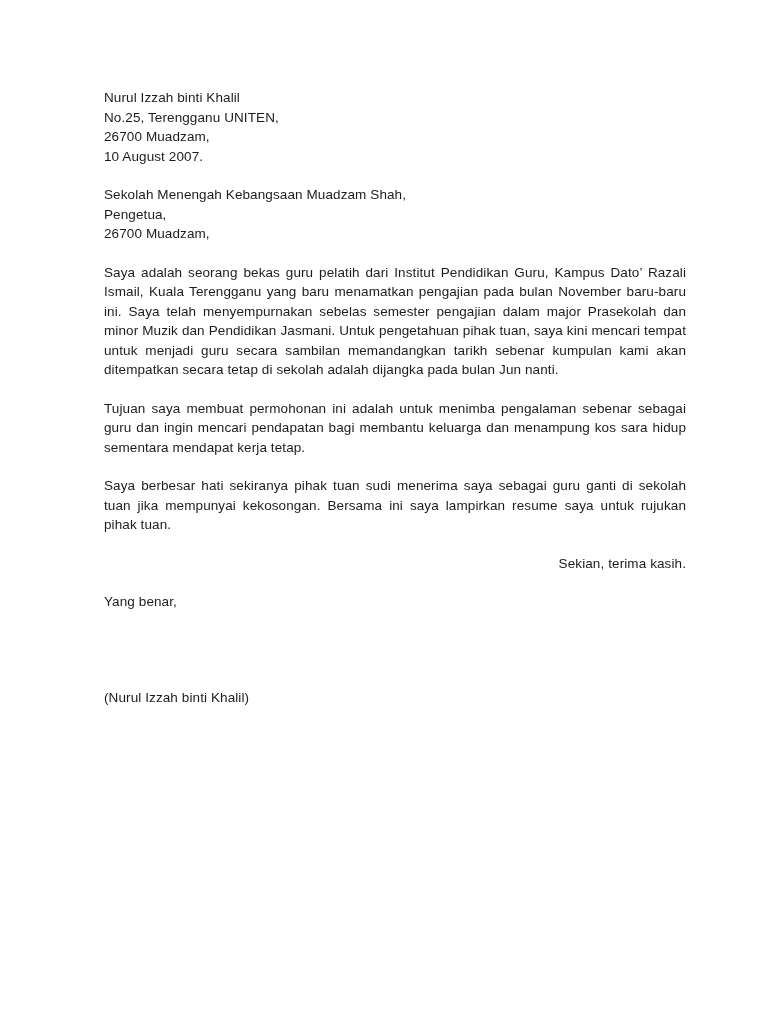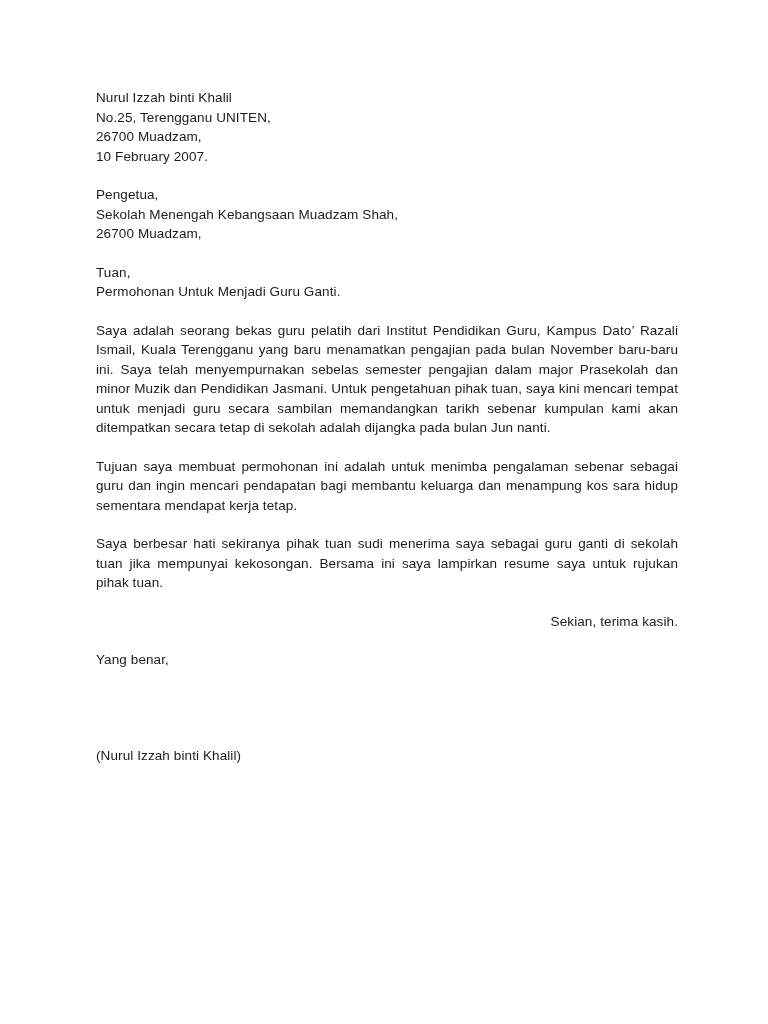--- a/index.html
+++ b/index.html
@@ -11,21 +11,21 @@
   }
   .page {
     position: relative;
     width: 768px;
     height: 1024px;
     background: #ffffff;
     overflow: hidden;
   }
   .content {
     position: absolute;
-    left: 96px;
+    left: 104px;
     top: 88px;
     width: 582px;
     color: #1c1c1c;
     font-size: 13.5px;
     line-height: 19.5px;
     letter-spacing: 0.1px;
   }
   .block { margin-bottom: 19px; }
   .para {
     text-align: justify;
@@ -38,33 +38,29 @@
 </head>
 <body>
 
 <div class="page">
   <div class="content">
 
     <div class="block">
       <div class="line">Nurul Izzah binti Khalil</div>
       <div class="line">No.25, Terengganu UNITEN,</div>
       <div class="line">26700 Muadzam,</div>
-      <div class="line">10 February 2007.</div>
+      <div class="line">10 August 2007.</div>
     </div>
 
     <div class="block">
+      <div class="line">Sekolah Menengah Kebangsaan Muadzam Shah,</div>
       <div class="line">Pengetua,</div>
-      <div class="line">Sekolah Menengah Kebangsaan Muadzam Shah,</div>
       <div class="line">26700 Muadzam,</div>
     </div>
 
-    <div class="block">
-      <div class="line">Tuan,</div>
-      <div class="line">Permohonan Untuk Menjadi Guru Ganti.</div>
-    </div>
 
     <p class="para">Saya adalah seorang bekas guru pelatih dari Institut Pendidikan Guru, Kampus Dato’ Razali Ismail, Kuala Terengganu yang baru menamatkan pengajian pada bulan November baru-baru ini. Saya telah menyempurnakan sebelas semester pengajian dalam major Prasekolah dan minor Muzik dan Pendidikan Jasmani. Untuk pengetahuan pihak tuan, saya kini mencari tempat untuk menjadi guru secara sambilan memandangkan tarikh sebenar kumpulan kami akan ditempatkan secara tetap di sekolah adalah dijangka pada bulan Jun nanti.</p>
 
     <p class="para">Tujuan saya membuat permohonan ini adalah untuk menimba pengalaman sebenar sebagai guru dan ingin mencari pendapatan bagi membantu keluarga dan menampung kos sara hidup sementara mendapat kerja tetap.</p>
 
     <p class="para">Saya berbesar hati sekiranya pihak tuan sudi menerima saya sebagai guru ganti di sekolah tuan jika mempunyai kekosongan.  Bersama ini saya lampirkan resume saya untuk rujukan pihak tuan.</p>
 
     <p class="para short">Sekian, terima kasih.</p>
 
     <div class="closing">Yang benar,</div>

